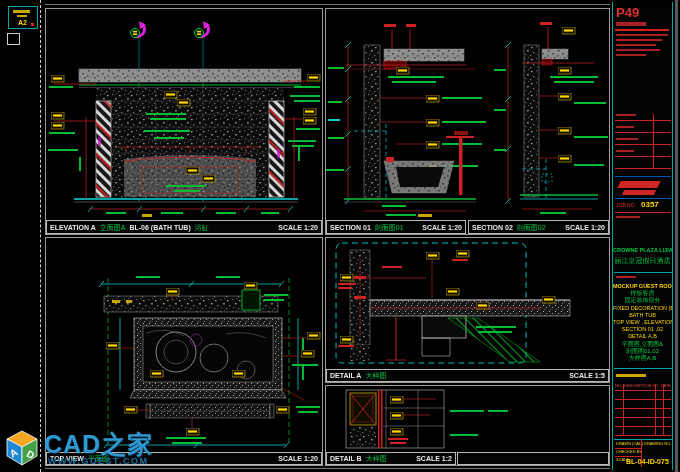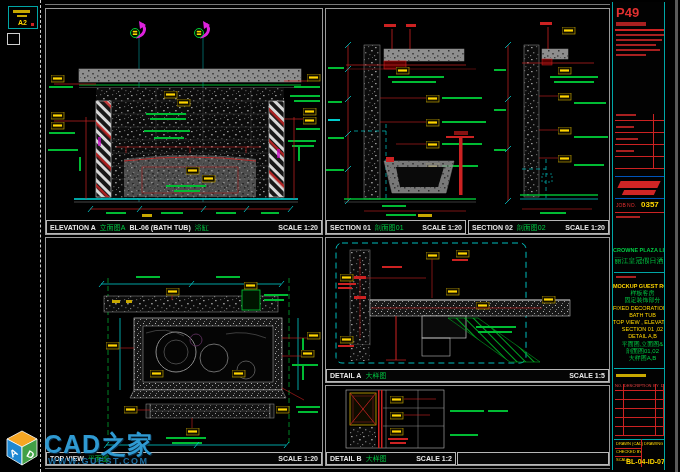--- a/index.html
+++ b/index.html
@@ -8,21 +8,21 @@
   .abs{position:absolute;}
   .panel{position:absolute;border:1px solid #9a9a9a;background:#000;box-sizing:border-box;}
   .tbar{position:absolute;display:flex;align-items:center;gap:4px;border:1px solid #b8b8b8;
         background:#050505;color:#e8e8e8;font-weight:bold;font-size:7px;line-height:1;
         padding:0 3px;box-sizing:border-box;white-space:nowrap;overflow:hidden;}
   .tbar .cn{color:#00cc44;font-weight:normal;}
   .tbar .spacer{flex:1;}
   .dashedge{position:absolute;left:40px;top:0;height:472px;border-left:1px dashed #cfcfcf;}
   .hline{position:absolute;background:#777;height:1px;}
   
-  .tblock{position:absolute;left:612px;top:2px;width:53px;height:468px;background:#020202;
+  .tblock{position:absolute;left:612px;top:2px;width:61px;height:468px;background:#020202;
           border-left:1px solid #00a6a6;border-right:1px solid #00a6a6;box-sizing:border-box;overflow:hidden;}
   .tb-bar{position:absolute;height:2px;background:#a82020;}
   .tb-rule{position:absolute;height:1px;background:#cc2222;}
   .tb-cyan{position:absolute;height:1px;background:#00a6a6;}
   .tb-blue{position:absolute;height:1px;background:#0055bb;}
   .tb-txt{position:absolute;white-space:nowrap;line-height:1;}
   .yel{color:#ffd500;} .grn{color:#00cc44;} .red{color:#e03030;}
   .ttl-line{position:relative;text-align:center;font-size:5.5px;line-height:7.2px;white-space:nowrap;overflow:hidden;}
   .logobar{position:absolute;background:#d02525;transform:skewX(-25deg);}
   

